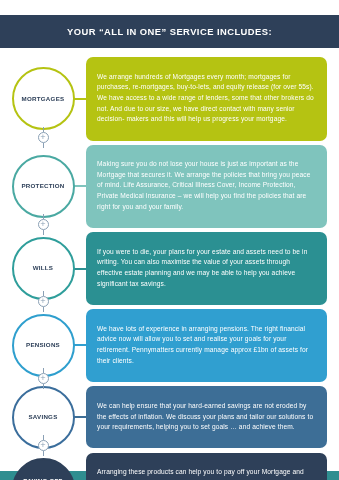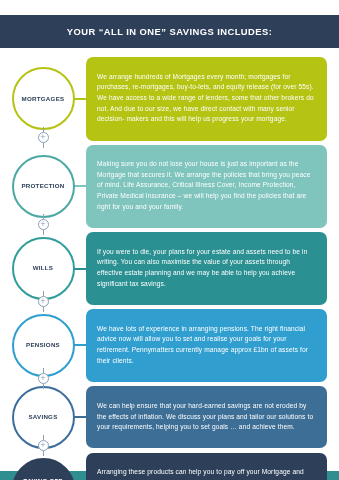--- a/index.html
+++ b/index.html
@@ -146,21 +146,21 @@
     position:absolute;left:0;bottom:0;width:339px;height:9px;
     background:#2f8e90;
   }
 </style>
 </head>
 <body>
 
 <div class="page">
 
   <div class="header-bar">
-    <div class="header-title">YOUR “ALL IN ONE” SAVINGS INCLUDES:</div>
+    <div class="header-title">YOUR “ALL IN ONE” SERVICE INCLUDES:</div>
   </div>
 
   <div class="rows">
 
     <div class="row r-mortgages">
       <div class="circle-col">
         <div class="circle">
           <span class="circle-label">MORTGAGES</span>
         </div>
         <div class="stub"></div>

